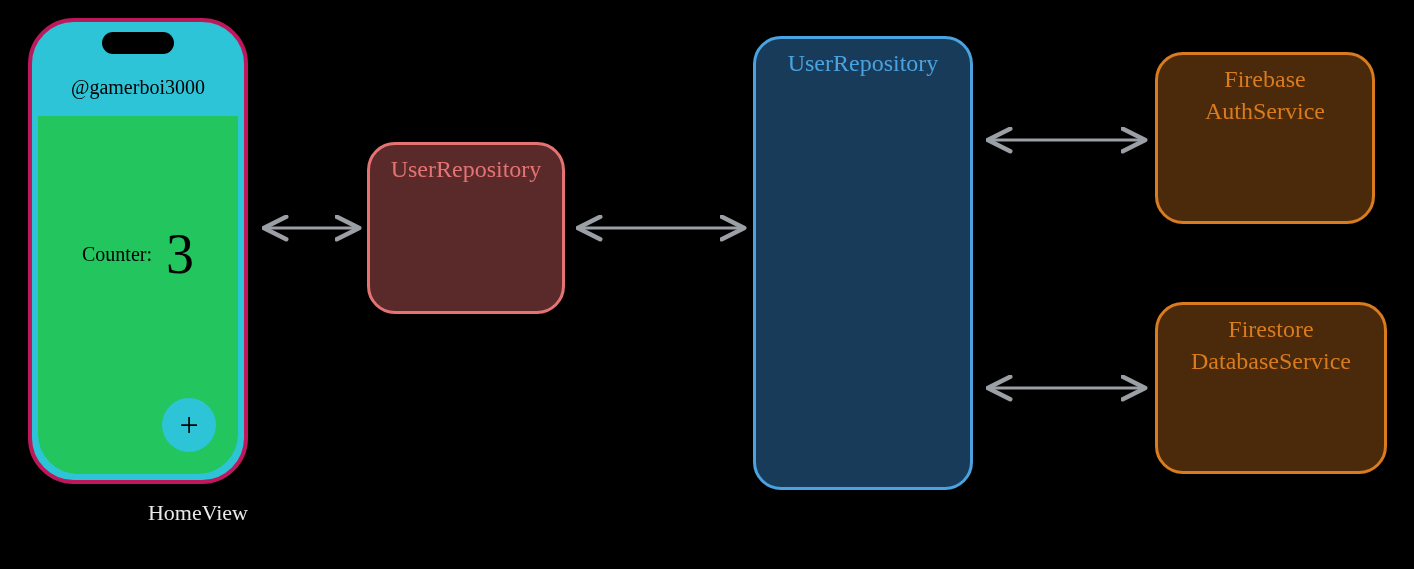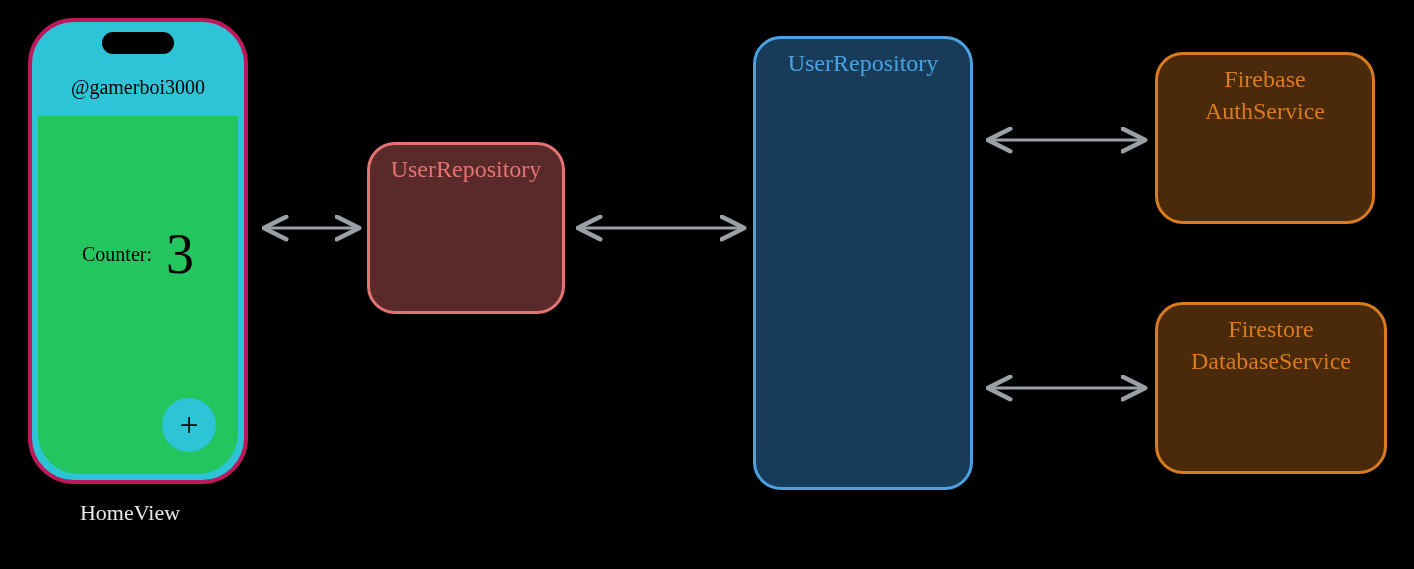--- a/index.html
+++ b/index.html
@@ -31,21 +31,21 @@
     color: #000;
   }
   .counter-label { font-size: 20px; }
   .counter-value { font-size: 56px; font-weight: 300; line-height: 1; }
   .fab {
     position: absolute; right: 22px; bottom: 22px; width: 54px; height: 54px;
     border-radius: 50%; background: #2ec4d8; display: flex; align-items: center;
     justify-content: center; color: #000; font-size: 34px; cursor: pointer;
   }
   .phone-caption {
-    position: absolute; left: 20px; top: 500px; width: 220px; text-align: center;
+    position: absolute; left: 28px; top: 500px; width: 220px; text-align: right;
     color: #e8e8e8; font-size: 22px;
   }
 
   
   .box {
     position: absolute; display: flex; align-items: flex-start; justify-content: center;
     text-align: center; border-width: 3px; border-style: solid; border-radius: 28px;
     font-size: 24px; line-height: 1.35; padding: 8px 14px;
   }
   .box-vm {

